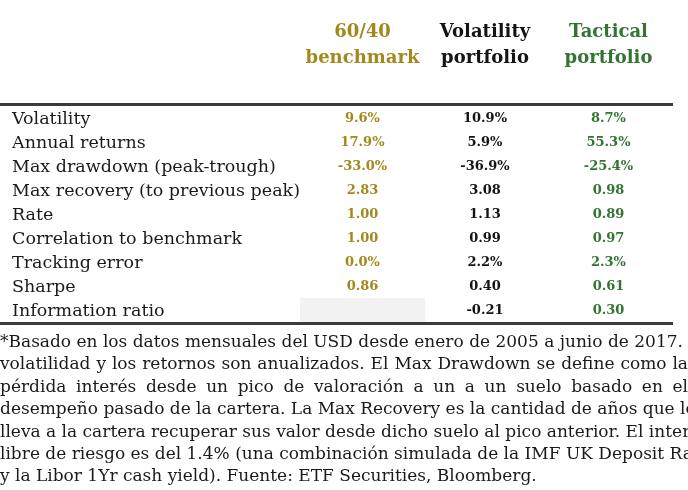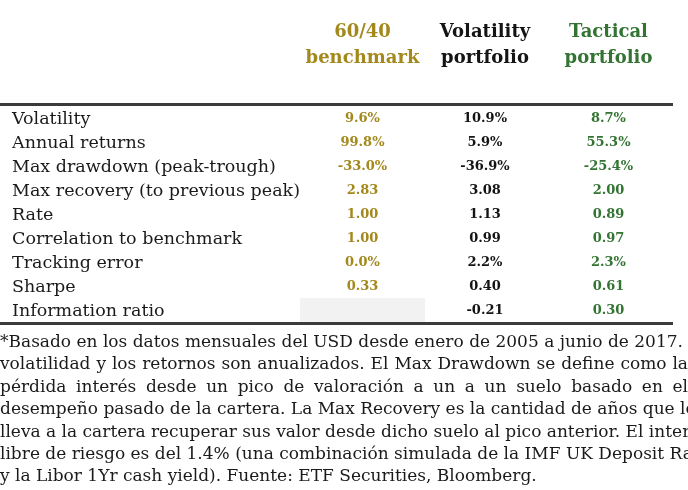--- a/index.html
+++ b/index.html
@@ -77,37 +77,37 @@
 
   <div class="grid-row trow">
     <div class="cell label">Volatility</div>
     <div class="cell num gold">9.6%</div>
     <div class="cell num black">10.9%</div>
     <div class="cell num green">8.7%</div>
   </div>
 
   <div class="grid-row trow">
     <div class="cell label">Annual returns</div>
-    <div class="cell num gold">99.8%</div>
+    <div class="cell num gold">17.9%</div>
     <div class="cell num black">5.9%</div>
     <div class="cell num green">55.3%</div>
   </div>
 
   <div class="grid-row trow">
     <div class="cell label">Max drawdown (peak-trough)</div>
     <div class="cell num gold">-33.0%</div>
     <div class="cell num black">-36.9%</div>
     <div class="cell num green">-25.4%</div>
   </div>
 
   <div class="grid-row trow">
     <div class="cell label">Max recovery (to previous peak)</div>
     <div class="cell num gold">2.83</div>
     <div class="cell num black">3.08</div>
-    <div class="cell num green">2.00</div>
+    <div class="cell num green">0.98</div>
   </div>
 
   <div class="grid-row trow">
     <div class="cell label">Rate</div>
     <div class="cell num gold">1.00</div>
     <div class="cell num black">1.13</div>
     <div class="cell num green">0.89</div>
   </div>
 
   <div class="grid-row trow">
@@ -119,21 +119,21 @@
 
   <div class="grid-row trow">
     <div class="cell label">Tracking error</div>
     <div class="cell num gold">0.0%</div>
     <div class="cell num black">2.2%</div>
     <div class="cell num green">2.3%</div>
   </div>
 
   <div class="grid-row trow">
     <div class="cell label">Sharpe</div>
-    <div class="cell num gold">0.33</div>
+    <div class="cell num gold">0.86</div>
     <div class="cell num black">0.40</div>
     <div class="cell num green">0.61</div>
   </div>
 
   <div class="grid-row trow">
     <div class="cell label">Information ratio</div>
     <div class="cell num gold shaded"></div>
     <div class="cell num black">-0.21</div>
     <div class="cell num green">0.30</div>
   </div>

